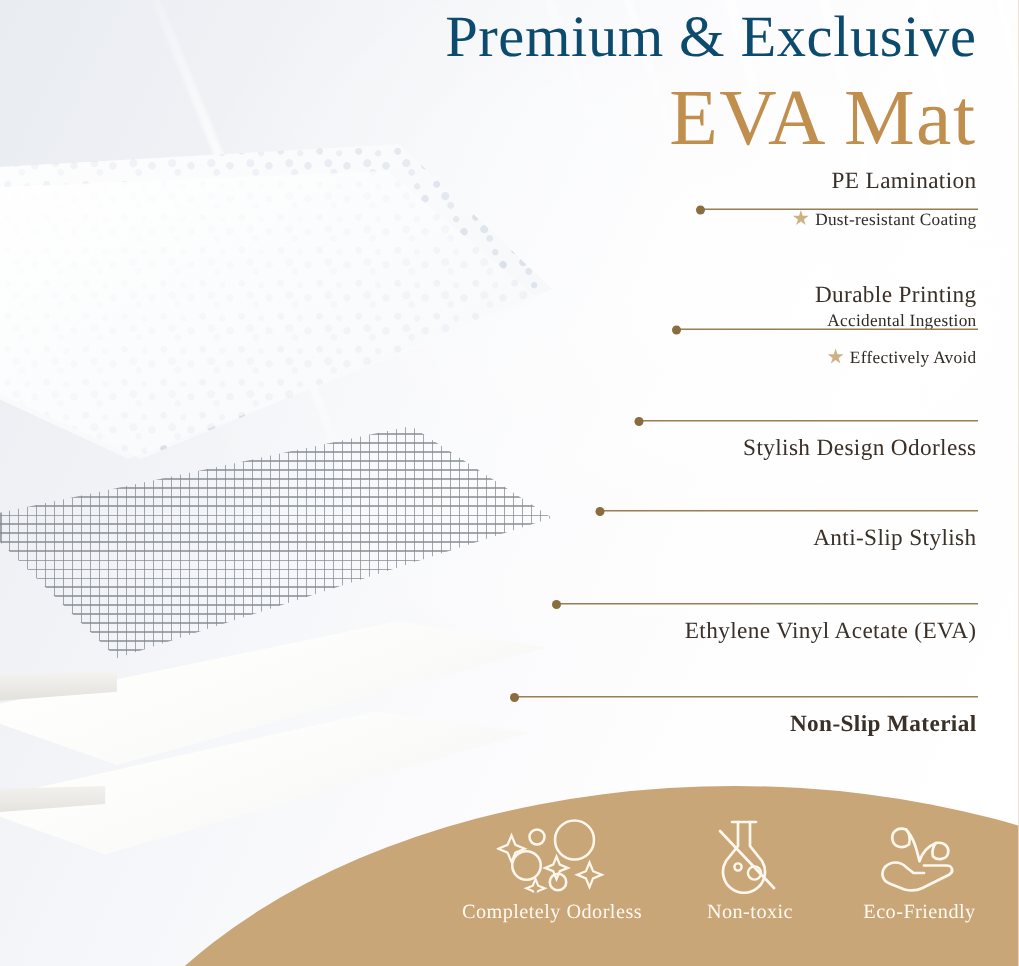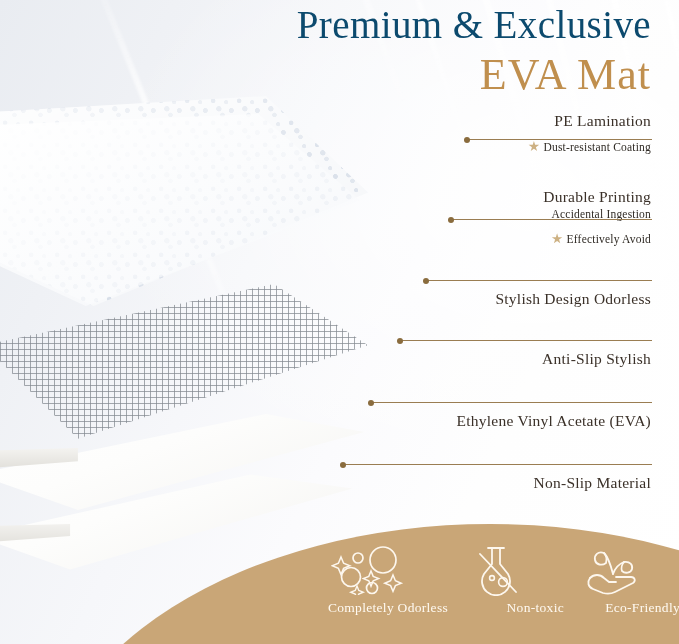--- a/index.html
+++ b/index.html
@@ -61,21 +61,21 @@
     background:linear-gradient(160deg,#ffffff 0%,#fdfdfc 40%,#f2f1ee 100%);
   }
 
   
   .headline{position:absolute;right:28px;top:2px;text-align:right;width:430px;}
   .h-kicker{
     font-size:39px;color:#0c4a6e;letter-spacing:.4px;line-height:1.18;
     white-space:nowrap;
   }
   .h-main{
-    font-size:44px;color:#c08f4e;letter-spacing:1px;line-height:1.12;margin-top:2px;
+    font-size:53px;color:#c08f4e;letter-spacing:1px;line-height:1.12;margin-top:2px;
     white-space:nowrap;
   }
 
   
   .features{position:absolute;left:0;top:112px;width:679px;}
   .frow{position:relative;}
   .flabel{
     text-align:right;padding-right:28px;
     font-size:15.5px;color:#3a3028;letter-spacing:.25px;white-space:nowrap;
   }
@@ -105,21 +105,21 @@
     border-radius:50% 50% 0 0 / 62% 62% 0 0;
   }
   .banner-inner{
     position:absolute;left:0;top:544px;width:679px;height:100px;
   }
   .bcol{
     position:absolute;text-align:center;color:#fdf7ee;
   }
   .bicon{height:52px;display:flex;align-items:center;justify-content:center;}
   .bcap{
-    font-size:13.5px;color:#fffaf2;letter-spacing:.3px;margin-top:4px;white-space:nowrap;text-align:right;
+    font-size:13.5px;color:#fffaf2;letter-spacing:.3px;margin-top:4px;white-space:nowrap;
   }
 </style>
 </head>
 <body>
 
 <div class="stage">
 
   <div class="bg-base"></div>
   <div class="bg-streaks">
     <div class="streak" style="left:60px;top:-130px;width:520px;height:6px;transform:rotate(70deg);"></div>
@@ -201,21 +201,21 @@
 
     <div class="frow" style="height:62px;">
       <div class="fline" style="top: 18px; left: 370px; width: 282px;"></div>
       <div class="fdot" style="top:15.5px;left:368px;"></div>
       <div class="flabel" style="padding-top:28px;">Ethylene Vinyl Acetate (EVA)</div>
     </div>
 
     <div class="frow" style="height:62px;">
       <div class="fline" style="top: 18px; left: 342px; width: 310px;"></div>
       <div class="fdot" style="top:15.5px;left:340px;"></div>
-      <div class="flabel" style="padding-top:28px;">Non-Slip Material</div>
+      <div class="flabel" style="padding-top:28px;font-weight:bold;">Non-Slip Material</div>
     </div>
   </div>
 
   <div class="banner"></div>
 
   <div class="banner-inner">
 
     <div class="bcol" style="left:288px;top:0;width:160px;">
       <div class="bicon">
         <svg width="74" height="50" viewBox="0 0 74 50" fill="none" stroke="#fdf7ee" stroke-width="1.7">

